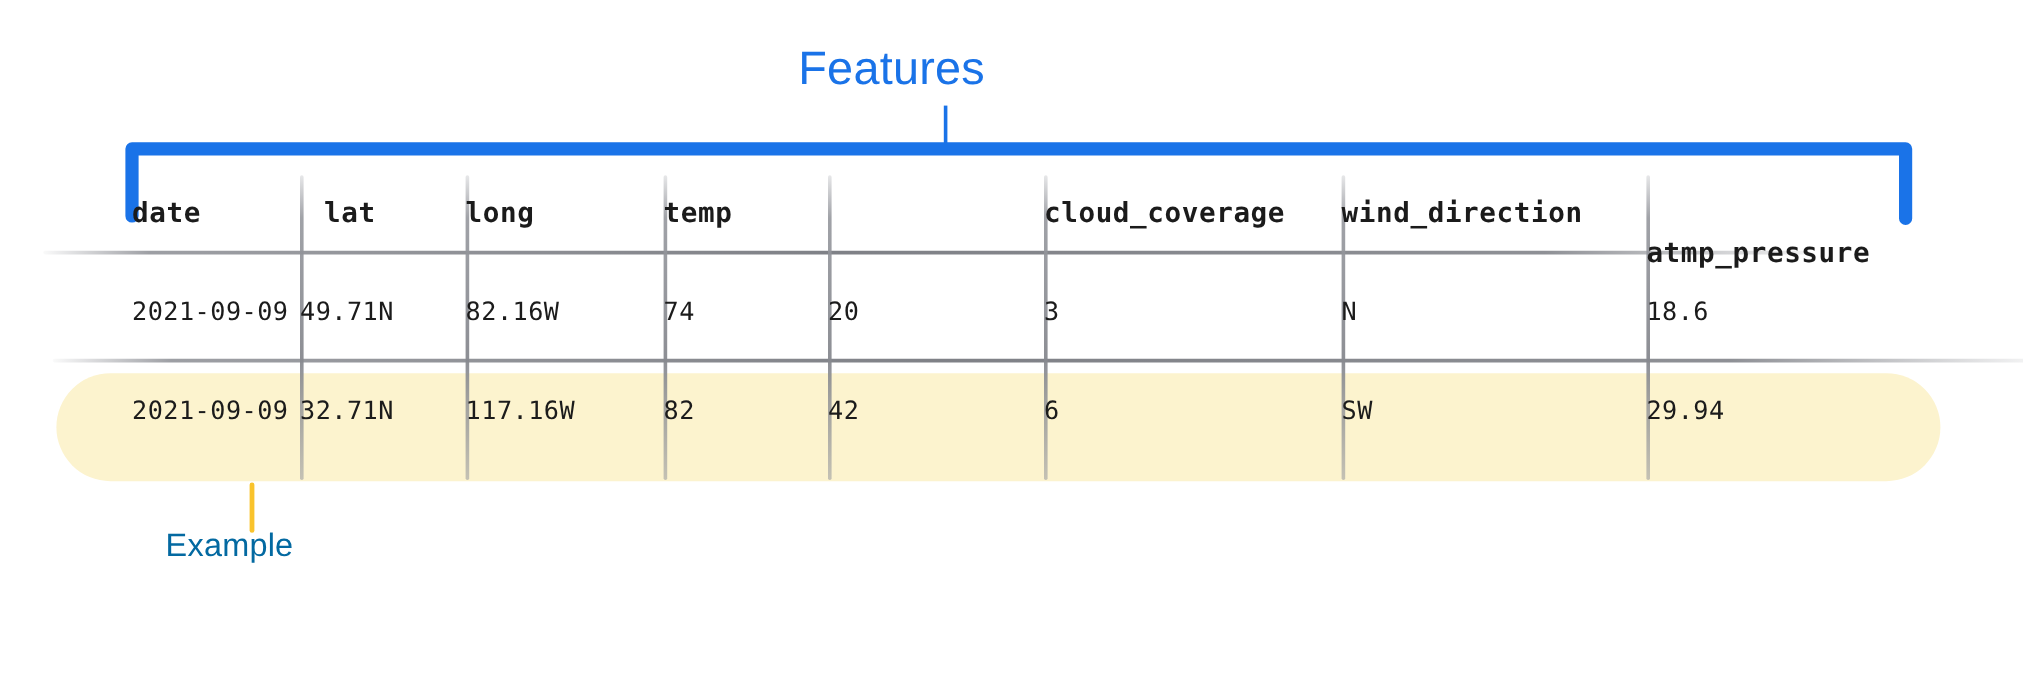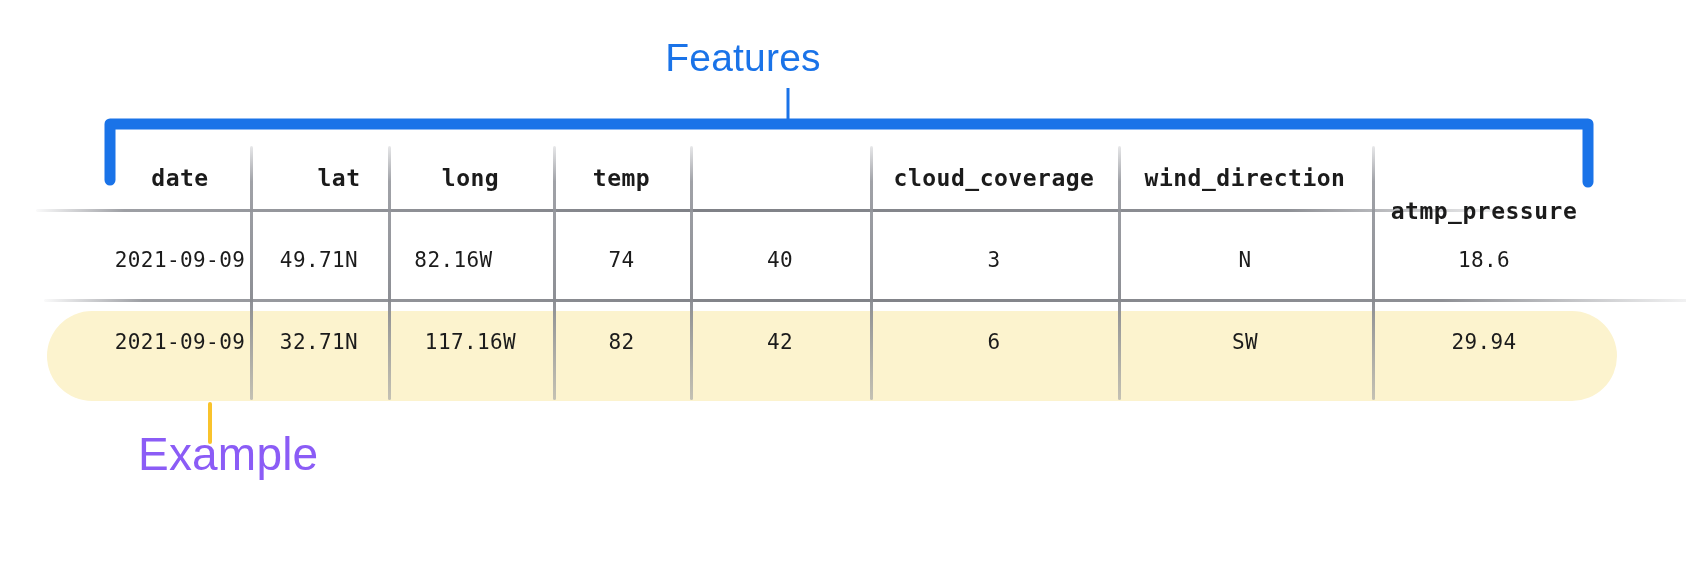--- a/index.html
+++ b/index.html
@@ -32,24 +32,24 @@
     line-height: 44px;
     letter-spacing: 0.2px;
     color: #1a73e8;
     white-space: nowrap;
   }
   .label-example {
     position: absolute;
     left: 138px;
     top: 432px;
     font-family: "Liberation Sans", sans-serif;
-    font-size: 46px;
+    font-size: 27px;
     line-height: 44px;
     letter-spacing: 0.2px;
-    color: #8b5cf6;
+    color: #0369a1;
     white-space: nowrap;
   }
 
   
   .bracket-svg {
     position: absolute;
     left: 0;
     top: 0;
     width: 1686px;
     height: 566px;
@@ -96,21 +96,20 @@
         rgba(160,162,168,0.25) 0%,
         rgba(150,152,158,0.9) 14%,
         rgba(135,137,143,0.95) 60%,
         rgba(150,152,158,0.55) 100%);
     border-radius: 2px;
   }
 
   .cell {
     position: absolute;
     font-family: "DejaVu Sans Mono", "Liberation Mono", monospace;
-    text-align: center;
     white-space: nowrap;
     color: #1b1b1b;
   }
   .cell.head {
     font-weight: bold;
     font-size: 23px;
     line-height: 26px;
     top: 165px;
     letter-spacing: 0.5px;
   }
@@ -158,21 +157,21 @@
     <div class="cell head" style="left:388px;  width:165px;">long</div>
     <div class="cell head" style="left:553px;  width:137px;">temp</div>
     <div class="cell head" style="left:1118px; width:254px;">wind_direction</div>
     <div class="cell head" style="left:870px;  width:248px;">cloud_coverage</div>
     <div class="cell head" style="left:1372px; width:224px;margin-top:33px;">atmp_pressure</div>
 
     <div class="cell body row1" style="left:110px;  width:140px;">2021-09-09</div>
     <div class="cell body row1" style="left:250px;  width:138px;">49.71N</div>
     <div class="cell body row1" style="left:388px;  width:131px;">82.16W</div>
     <div class="cell body row1" style="left:553px;  width:137px;">74</div>
-    <div class="cell body row1" style="left:690px;  width:180px;">40</div>
+    <div class="cell body row1" style="left:690px;  width:180px;">20</div>
     <div class="cell body row1" style="left:870px;  width:248px;">3</div>
     <div class="cell body row1" style="left:1118px; width:254px;">N</div>
     <div class="cell body row1" style="left:1372px; width:224px;">18.6</div>
 
     <div class="cell body row2" style="left:110px;  width:140px;">2021-09-09</div>
     <div class="cell body row2" style="left:250px;  width:138px;">32.71N</div>
     <div class="cell body row2" style="left:388px;  width:165px;">117.16W</div>
     <div class="cell body row2" style="left:553px;  width:137px;">82</div>
     <div class="cell body row2" style="left:690px;  width:180px;">42</div>
     <div class="cell body row2" style="left:870px;  width:248px;">6</div>

